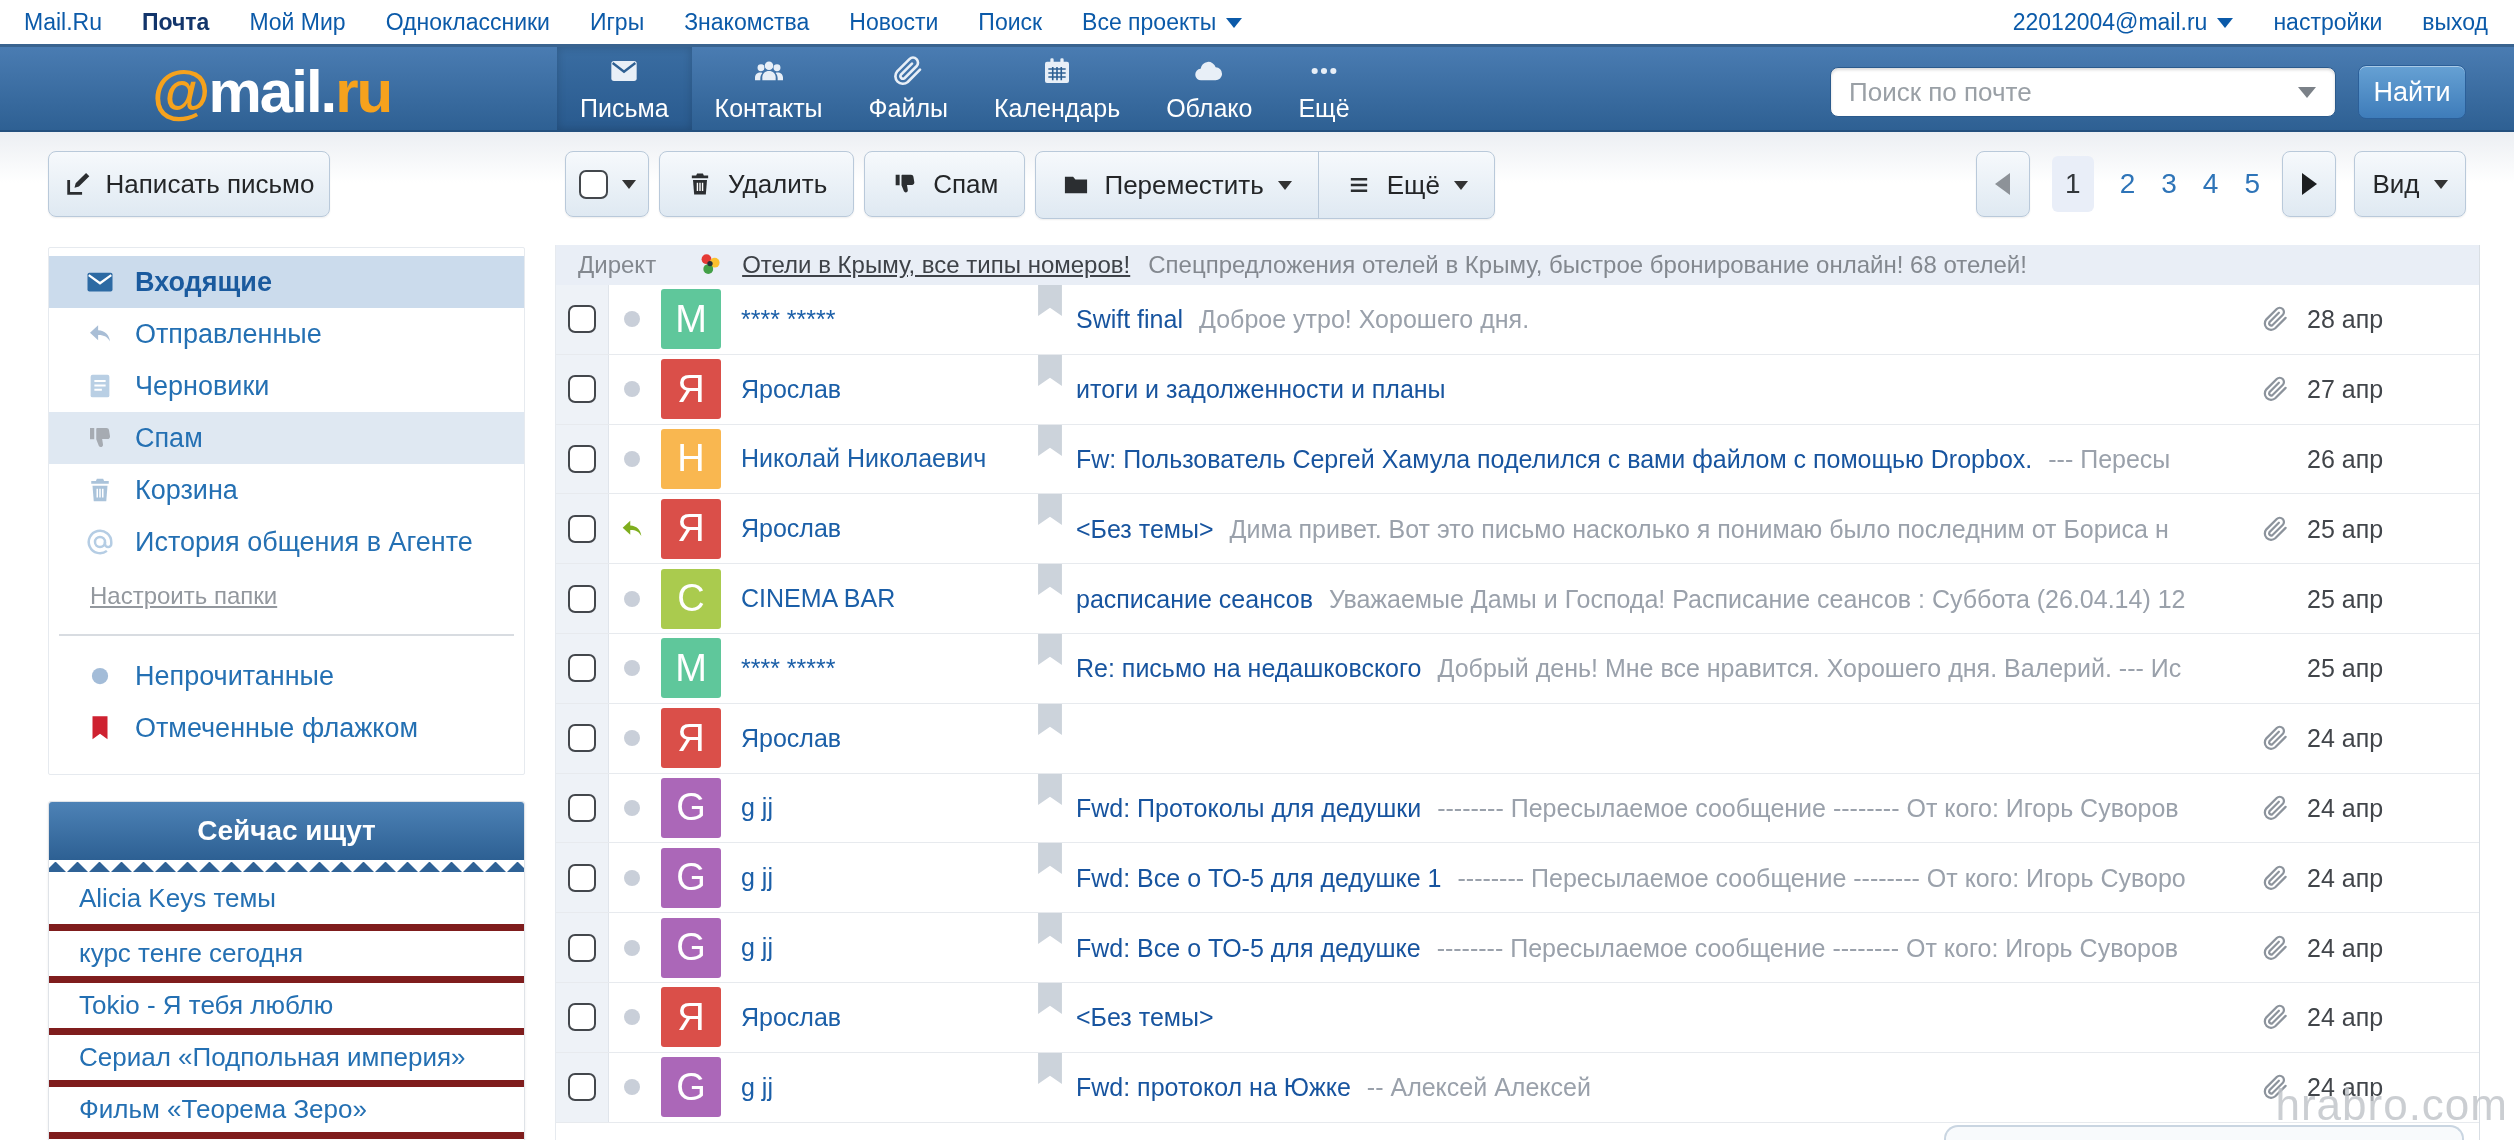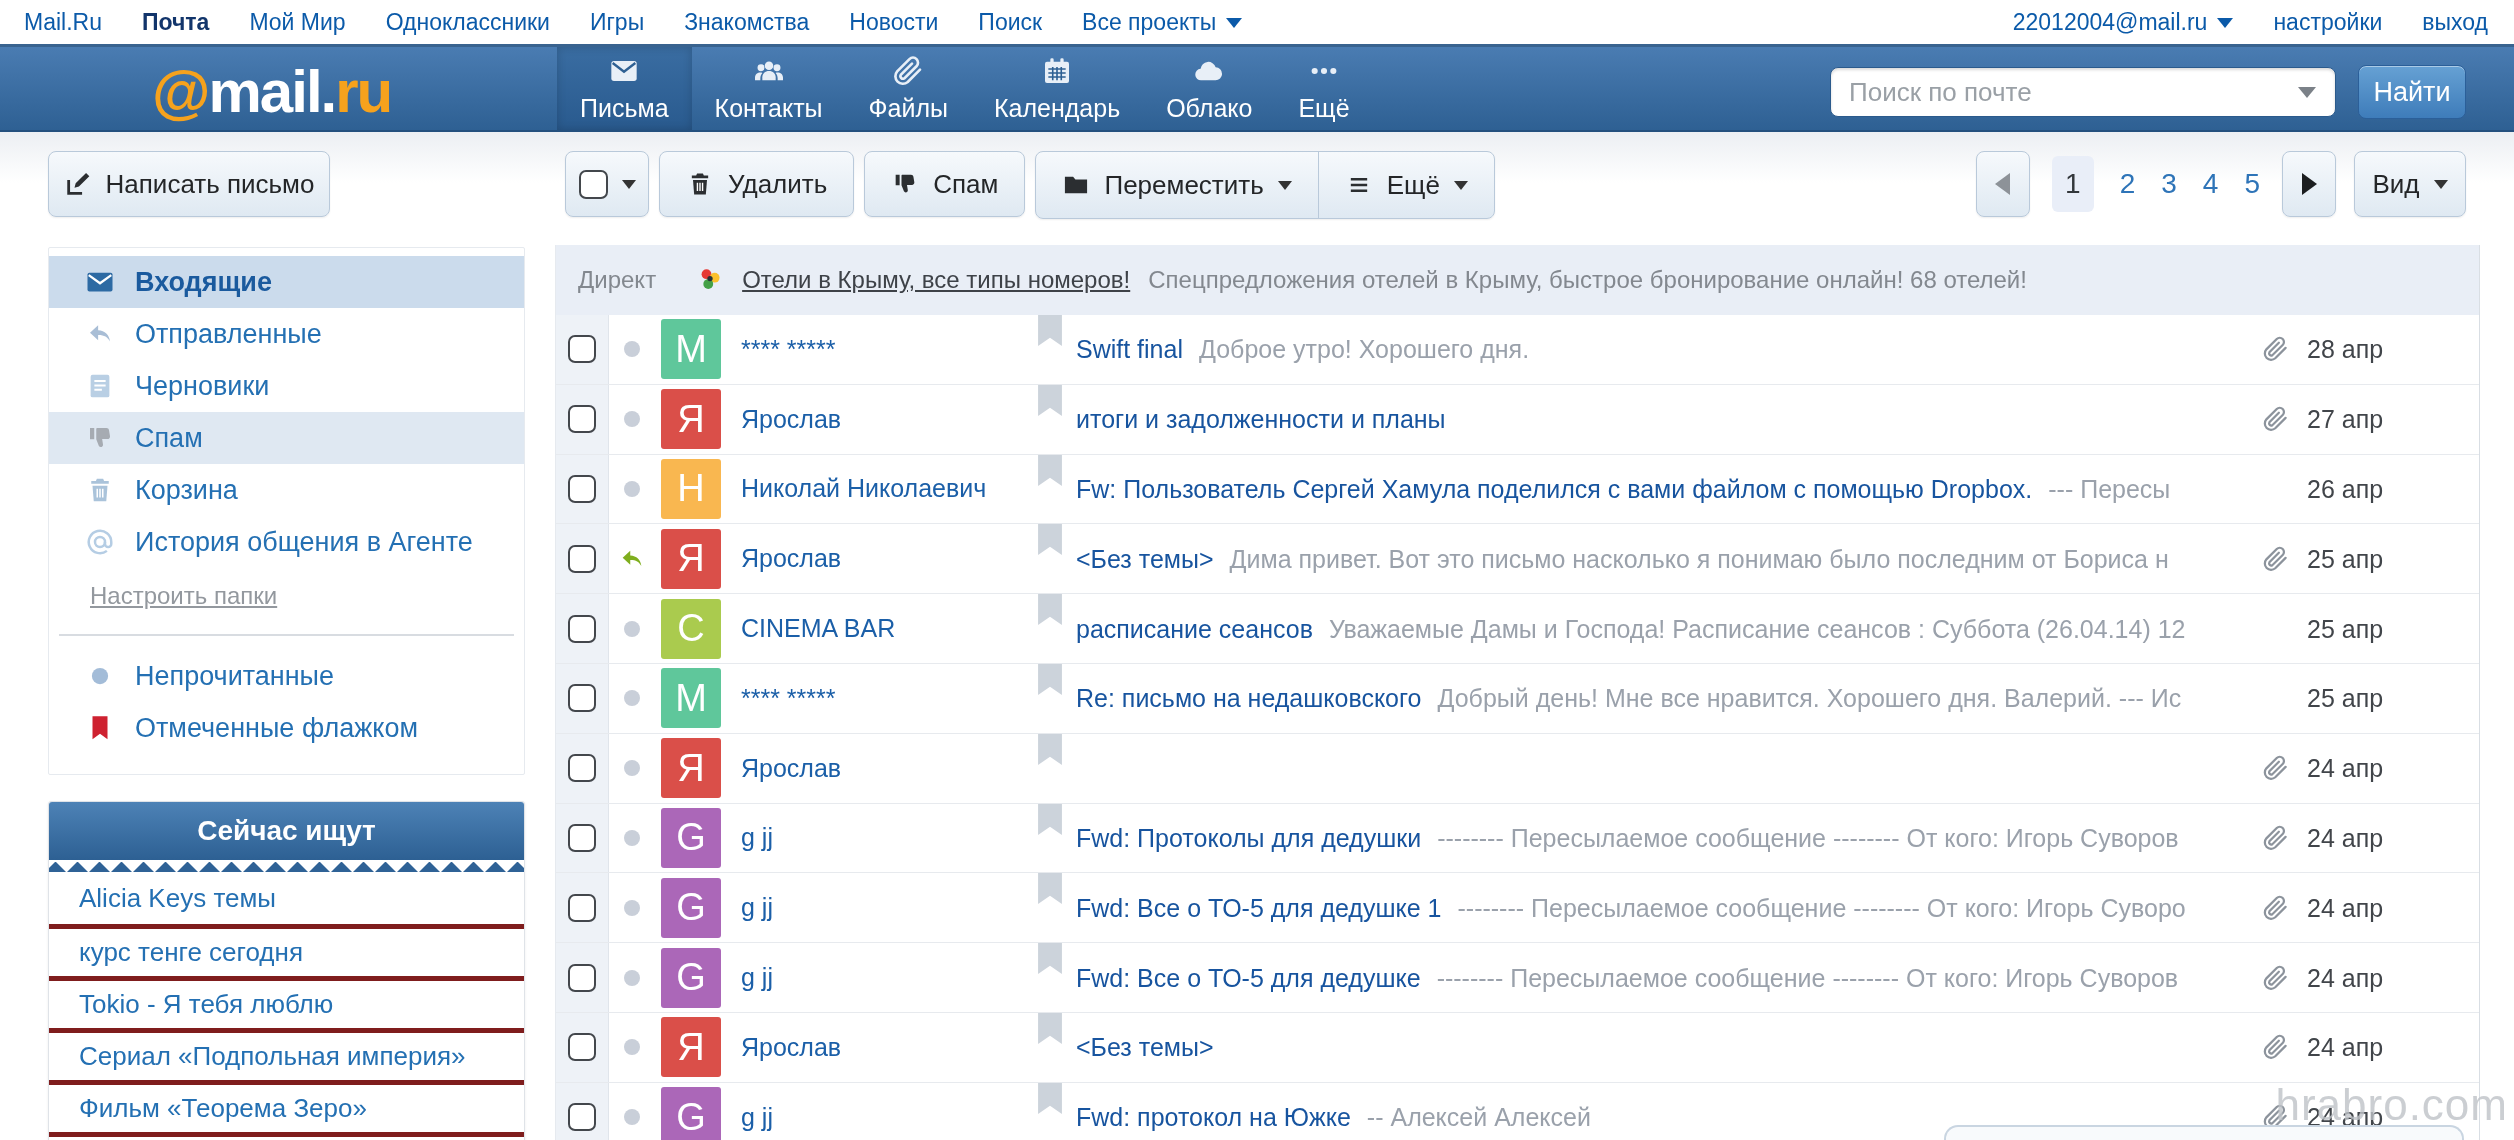--- a/index.html
+++ b/index.html
@@ -63,25 +63,25 @@
   .frow .ico { width:30px; height:30px; margin:0 20px 0 36px; flex:none; }
   .frow.active { background:#cbdbec; color:#1a5a9e; font-weight:bold; }
   .frow.hl { background:#dfe8f2; }
   .configure { margin:14px 0 0 41px; font-size:24px; color:#93989e; text-decoration:underline; cursor:pointer; align-self:flex-start; }
   .fdivider { border-top:2px solid #d8dce1; margin:24px 10px 0; }
   .filters { margin-top:14px; }
   .trends { margin-top:26px; border:1px solid #dfe3e8; border-radius:3px; background:#fff; box-shadow:0 1px 3px rgba(0,0,0,.07); }
   .trends-head { height:58px; background:linear-gradient(180deg,#4d82b6 0%,#2d6093 100%); color:#fff; font-size:28px; font-weight:bold; display:flex; align-items:center; justify-content:center; border-radius:3px 3px 0 0; }
   .zigzag { height:12px; background:#2f6296; -webkit-mask:conic-gradient(from -45deg at bottom,#0000 90deg,#000 0) 50%/22px 100%; mask:conic-gradient(from -45deg at bottom,#0000 90deg,#000 0) 50%/22px 100%; }
   .trow { height:52px; display:flex; align-items:center; padding-left:30px; font-size:26px; color:#2470b3; cursor:pointer; }
-  .trow + .trow { border-top:5px solid #7f1d1d; }
+  .trow + .trow { border-top:7px solid #7f1d1d; }
 
   
   .mail-list { position:absolute; left:555px; right:34px; top:0; bottom:0; border-right:1px solid #d9dee4; border-left:1px solid #e6eaef; overflow:hidden; }
-  .ad-row { height:70px; background:#e9eef6; display:flex; align-items:center; padding:1px 22px; font-size:24px; gap:18px; white-space:nowrap; overflow:hidden; }
+  .ad-row { height:40px; background:#e9eef6; display:flex; align-items:center; padding:1px 22px; font-size:24px; gap:18px; white-space:nowrap; overflow:hidden; }
   .ad-label { color:#83888f; margin-right:22px; }
   .ad-icon { width:28px; height:28px; flex:none; }
   .ad-link { color:#3e4248; text-decoration:underline; cursor:pointer; }
   .ad-text { color:#83888f; }
   .email-row { position:relative; height:69.8px; display:flex; align-items:center; border-bottom:1px solid #e7eaee; background:#fff; cursor:pointer; }
   .cb-cell { width:53px; align-self:stretch; background:#eef2f7; border-right:1px solid #e0e5eb; display:flex; align-items:center; justify-content:center; flex:none; }
   .cb-cell .cbx { width:28px; height:28px; border-width:2px; }
   .st-cell { width:46px; display:flex; align-items:center; justify-content:center; flex:none; }
   .dot { width:16px; height:16px; border-radius:50%; background:#c9cfd9; }
   .replied { width:28px; height:28px; color:#7fae1e; }

